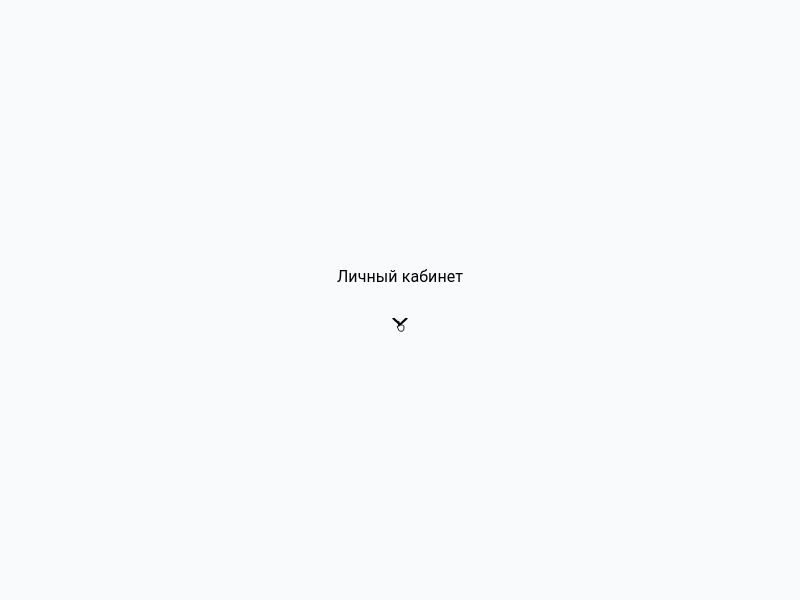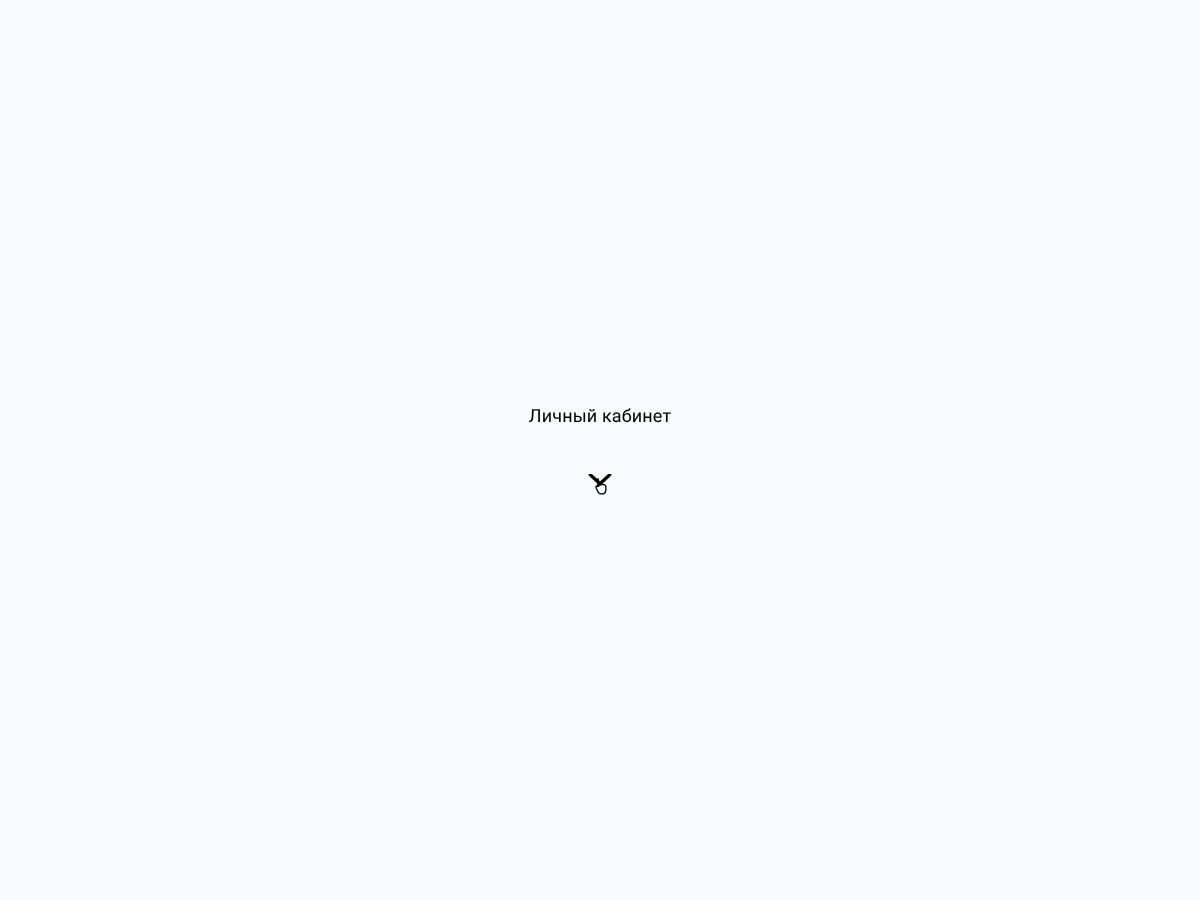--- a/index.html
+++ b/index.html
@@ -18,21 +18,21 @@
       justify-content: center;
       overflow: hidden;
     }
     .content {
       display: flex;
       flex-direction: column;
       align-items: center;
       gap: 32px;
     }
     .page-title {
-      font-size: 12px;
+      font-size: 16px;
       font-weight: 400;
       color: #000;
       letter-spacing: 0.1px;
     }
     .icon-wrapper {
       display: flex;
       flex-direction: column;
       align-items: center;
       justify-content: center;
       line-height: 0;

